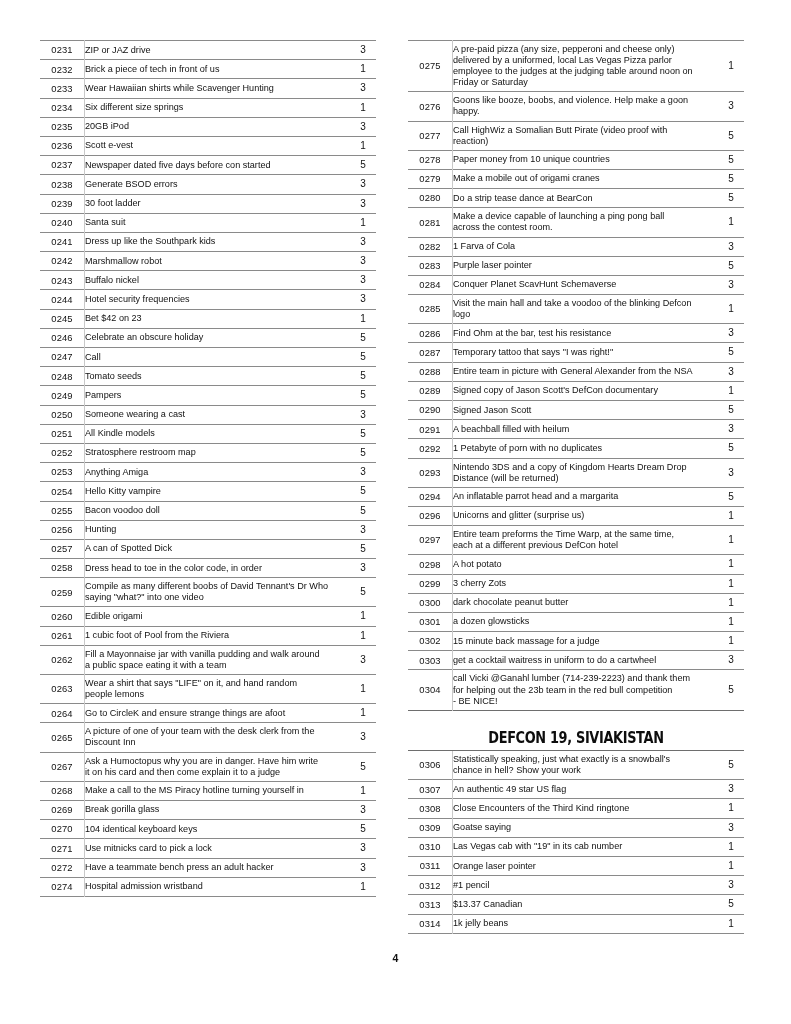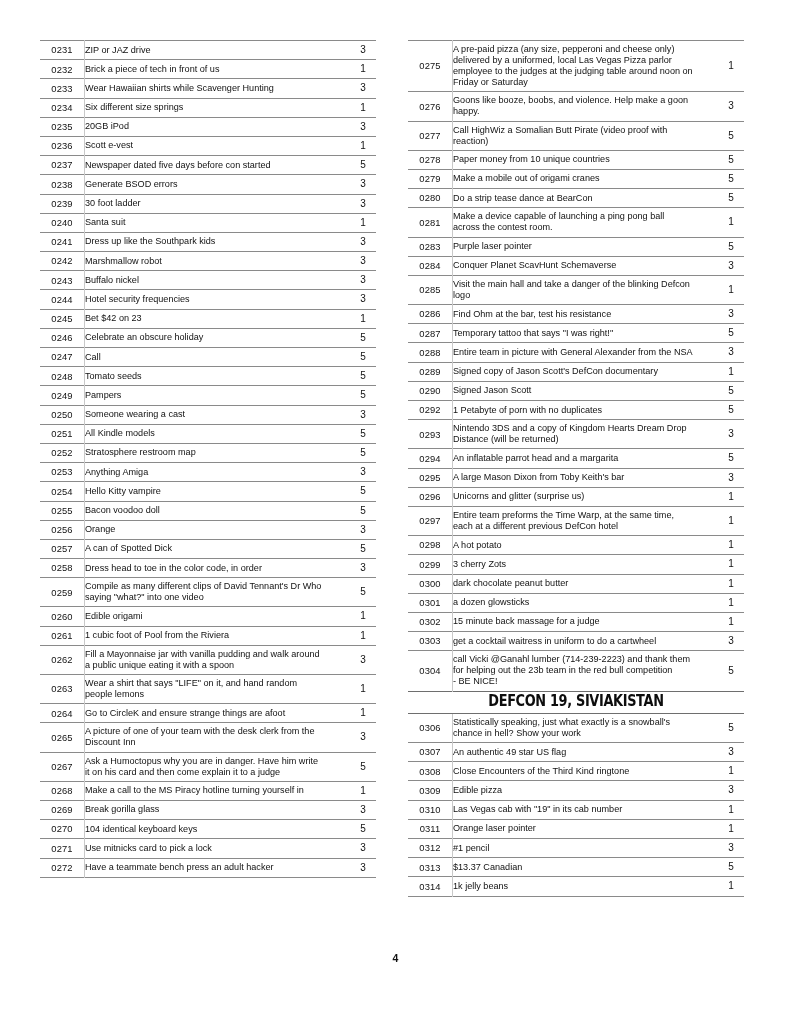--- a/index.html
+++ b/index.html
@@ -75,21 +75,21 @@
 
   td.c-pts {
     width: 26px;
     text-align: center;
     font-size: 10px;
     padding-right: 2px;
     color: #111;
   }
 
   tr.section-row td {
-    padding: 0 0 3px 0;
+    padding: 18px 0 3px 0;
     border-top: 1.4px solid #6e6e6e;
     border-bottom: 1.4px solid #6e6e6e;
   }
 
   .section-title {
     text-align: center;
     font-family: "DejaVu Sans", sans-serif;
     font-weight: bold;
     font-size: 15px;
     letter-spacing: -0.4px;
@@ -291,42 +291,42 @@
             <tr class="item-row">
               <td class="c-id">0255</td>
               <td class="c-desc">
                 <span class="desc-line">Bacon voodoo doll</span>
               </td>
               <td class="c-pts">5</td>
             </tr>
             <tr class="item-row">
               <td class="c-id">0256</td>
               <td class="c-desc">
-                <span class="desc-line">Orange</span>
+                <span class="desc-line">Hunting</span>
               </td>
               <td class="c-pts">3</td>
             </tr>
             <tr class="item-row">
               <td class="c-id">0257</td>
               <td class="c-desc">
                 <span class="desc-line">A can of Spotted Dick</span>
               </td>
               <td class="c-pts">5</td>
             </tr>
             <tr class="item-row">
               <td class="c-id">0258</td>
               <td class="c-desc">
                 <span class="desc-line">Dress head to toe in the color code, in order</span>
               </td>
               <td class="c-pts">3</td>
             </tr>
             <tr class="item-row">
               <td class="c-id">0259</td>
               <td class="c-desc">
-                <span class="desc-line">Compile as many different clips of David Tennant's Dr Who</span>
+                <span class="desc-line">Compile as many different boobs of David Tennant's Dr Who</span>
                 <span class="desc-line">saying "what?" into one video</span>
               </td>
               <td class="c-pts">5</td>
             </tr>
             <tr class="item-row">
               <td class="c-id">0260</td>
               <td class="c-desc">
                 <span class="desc-line">Edible origami</span>
               </td>
               <td class="c-pts">1</td>
@@ -335,21 +335,21 @@
               <td class="c-id">0261</td>
               <td class="c-desc">
                 <span class="desc-line">1 cubic foot of Pool from the Riviera</span>
               </td>
               <td class="c-pts">1</td>
             </tr>
             <tr class="item-row">
               <td class="c-id">0262</td>
               <td class="c-desc">
                 <span class="desc-line">Fill a Mayonnaise jar with vanilla pudding and walk around</span>
-                <span class="desc-line">a public unique eating it with a spoon</span>
+                <span class="desc-line">a public space eating it with a team</span>
               </td>
               <td class="c-pts">3</td>
             </tr>
             <tr class="item-row">
               <td class="c-id">0263</td>
               <td class="c-desc">
                 <span class="desc-line">Wear a shirt that says "LIFE" on it, and hand random</span>
                 <span class="desc-line">people lemons</span>
               </td>
               <td class="c-pts">1</td>
@@ -404,20 +404,27 @@
                 <span class="desc-line">Use mitnicks card to pick a lock</span>
               </td>
               <td class="c-pts">3</td>
             </tr>
             <tr class="item-row">
               <td class="c-id">0272</td>
               <td class="c-desc">
                 <span class="desc-line">Have a teammate bench press an adult hacker</span>
               </td>
               <td class="c-pts">3</td>
+            </tr>
+            <tr class="item-row">
+              <td class="c-id">0274</td>
+              <td class="c-desc">
+                <span class="desc-line">Hospital admission wristband</span>
+              </td>
+              <td class="c-pts">1</td>
             </tr>
           </tbody>
       </table>
     </div>
     <div class="col">
       <table class="hunt">
         <tbody>
             <tr class="item-row">
               <td class="c-id">0275</td>
               <td class="c-desc">
@@ -467,37 +474,44 @@
             </tr>
             <tr class="item-row">
               <td class="c-id">0281</td>
               <td class="c-desc">
                 <span class="desc-line">Make a device capable of launching a ping pong ball</span>
                 <span class="desc-line">across the contest room.</span>
               </td>
               <td class="c-pts">1</td>
             </tr>
             <tr class="item-row">
+              <td class="c-id">0282</td>
+              <td class="c-desc">
+                <span class="desc-line">1 Farva of Cola</span>
+              </td>
+              <td class="c-pts">3</td>
+            </tr>
+            <tr class="item-row">
               <td class="c-id">0283</td>
               <td class="c-desc">
                 <span class="desc-line">Purple laser pointer</span>
               </td>
               <td class="c-pts">5</td>
             </tr>
             <tr class="item-row">
               <td class="c-id">0284</td>
               <td class="c-desc">
                 <span class="desc-line">Conquer Planet ScavHunt Schemaverse</span>
               </td>
               <td class="c-pts">3</td>
             </tr>
             <tr class="item-row">
               <td class="c-id">0285</td>
               <td class="c-desc">
-                <span class="desc-line">Visit the main hall and take a danger of the blinking Defcon</span>
+                <span class="desc-line">Visit the main hall and take a voodoo of the blinking Defcon</span>
                 <span class="desc-line">logo</span>
               </td>
               <td class="c-pts">1</td>
             </tr>
             <tr class="item-row">
               <td class="c-id">0286</td>
               <td class="c-desc">
                 <span class="desc-line">Find Ohm at the bar, test his resistance</span>
               </td>
               <td class="c-pts">3</td>
@@ -522,20 +536,27 @@
                 <span class="desc-line">Signed copy of Jason Scott's DefCon documentary</span>
               </td>
               <td class="c-pts">1</td>
             </tr>
             <tr class="item-row">
               <td class="c-id">0290</td>
               <td class="c-desc">
                 <span class="desc-line">Signed Jason Scott</span>
               </td>
               <td class="c-pts">5</td>
+            </tr>
+            <tr class="item-row">
+              <td class="c-id">0291</td>
+              <td class="c-desc">
+                <span class="desc-line">A beachball filled with heilum</span>
+              </td>
+              <td class="c-pts">3</td>
             </tr>
             <tr class="item-row">
               <td class="c-id">0292</td>
               <td class="c-desc">
                 <span class="desc-line">1 Petabyte of porn with no duplicates</span>
               </td>
               <td class="c-pts">5</td>
             </tr>
             <tr class="item-row">
               <td class="c-id">0293</td>
@@ -544,27 +565,20 @@
                 <span class="desc-line">Distance (will be returned)</span>
               </td>
               <td class="c-pts">3</td>
             </tr>
             <tr class="item-row">
               <td class="c-id">0294</td>
               <td class="c-desc">
                 <span class="desc-line">An inflatable parrot head and a margarita</span>
               </td>
               <td class="c-pts">5</td>
-            </tr>
-            <tr class="item-row">
-              <td class="c-id">0295</td>
-              <td class="c-desc">
-                <span class="desc-line">A large Mason Dixon from Toby Keith's bar</span>
-              </td>
-              <td class="c-pts">3</td>
             </tr>
             <tr class="item-row">
               <td class="c-id">0296</td>
               <td class="c-desc">
                 <span class="desc-line">Unicorns and glitter (surprise us)</span>
               </td>
               <td class="c-pts">1</td>
             </tr>
             <tr class="item-row">
               <td class="c-id">0297</td>
@@ -648,21 +662,21 @@
             <tr class="item-row">
               <td class="c-id">0308</td>
               <td class="c-desc">
                 <span class="desc-line">Close Encounters of the Third Kind ringtone</span>
               </td>
               <td class="c-pts">1</td>
             </tr>
             <tr class="item-row">
               <td class="c-id">0309</td>
               <td class="c-desc">
-                <span class="desc-line">Edible pizza</span>
+                <span class="desc-line">Goatse saying</span>
               </td>
               <td class="c-pts">3</td>
             </tr>
             <tr class="item-row">
               <td class="c-id">0310</td>
               <td class="c-desc">
                 <span class="desc-line">Las Vegas cab with "19" in its cab number</span>
               </td>
               <td class="c-pts">1</td>
             </tr>

